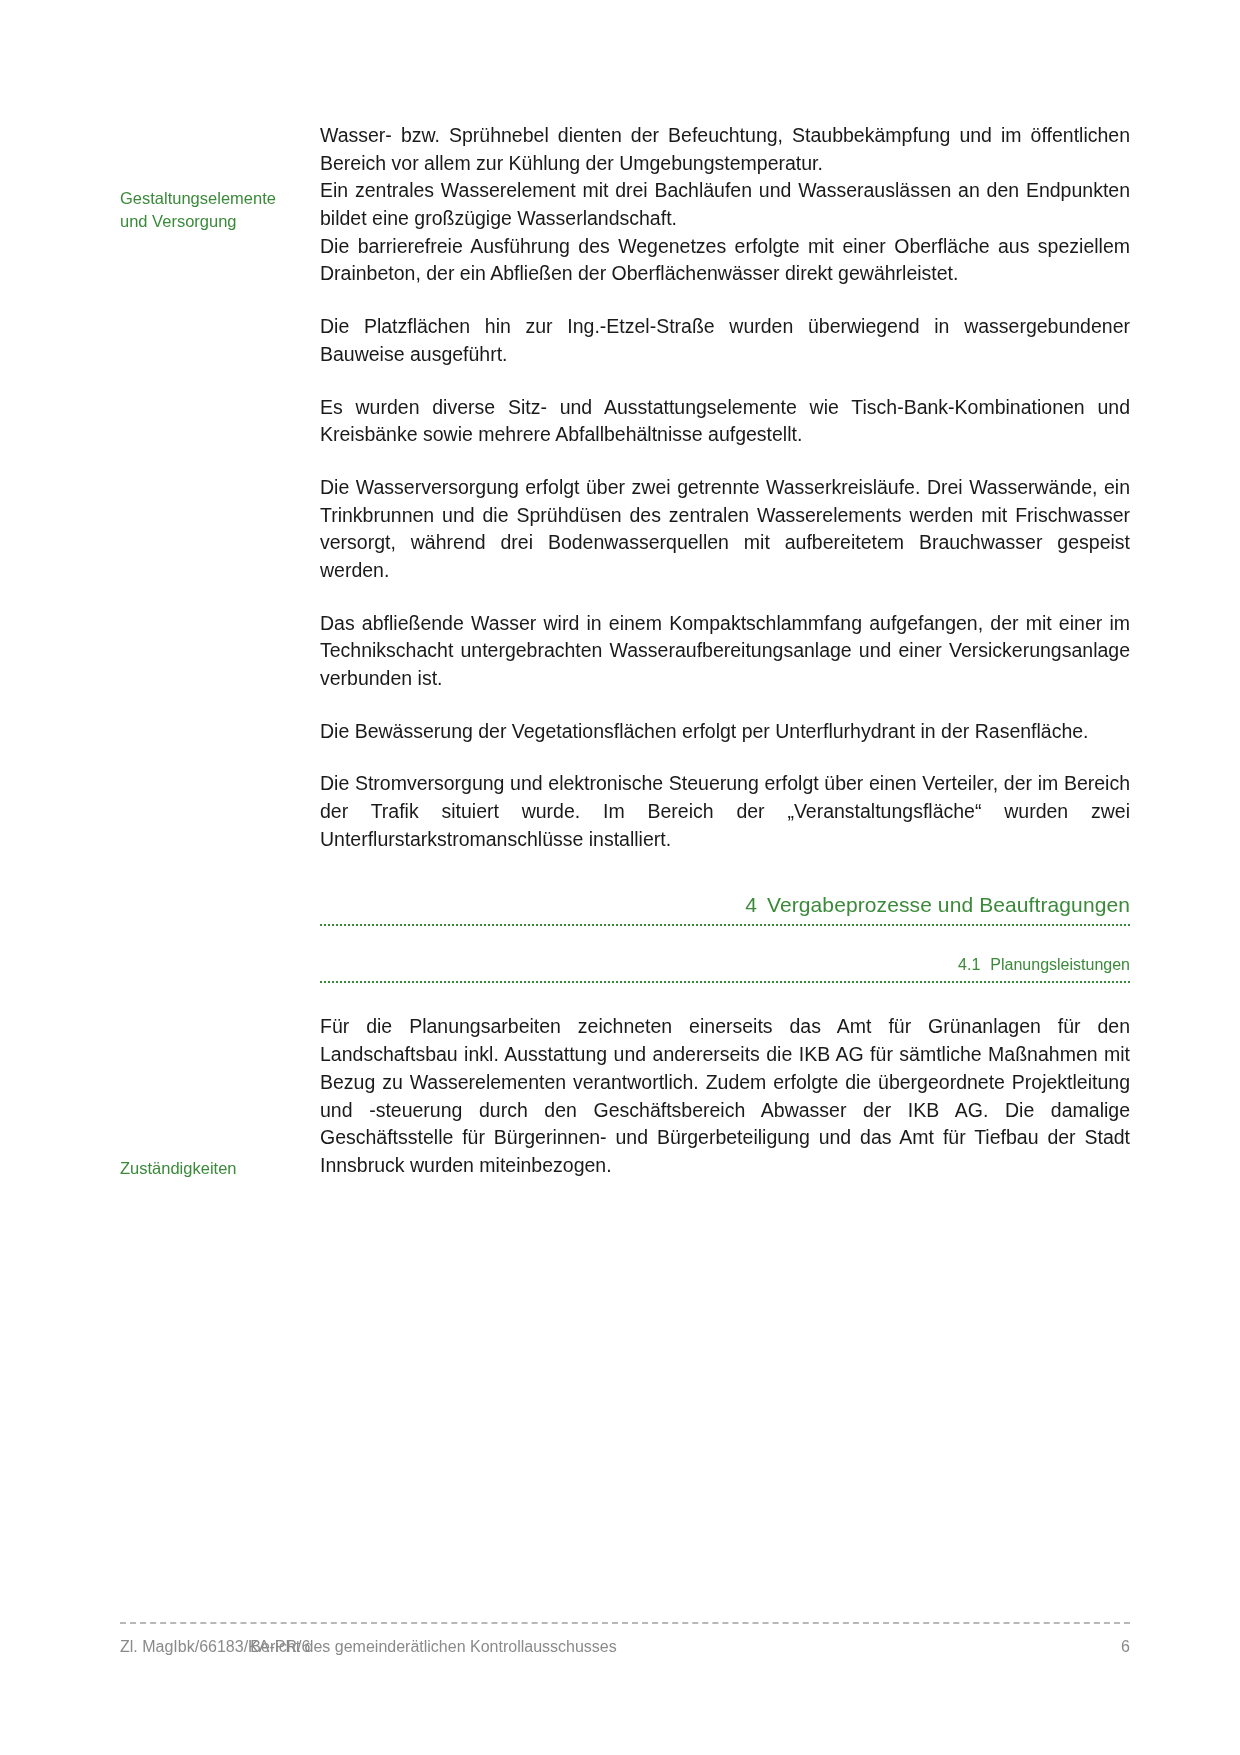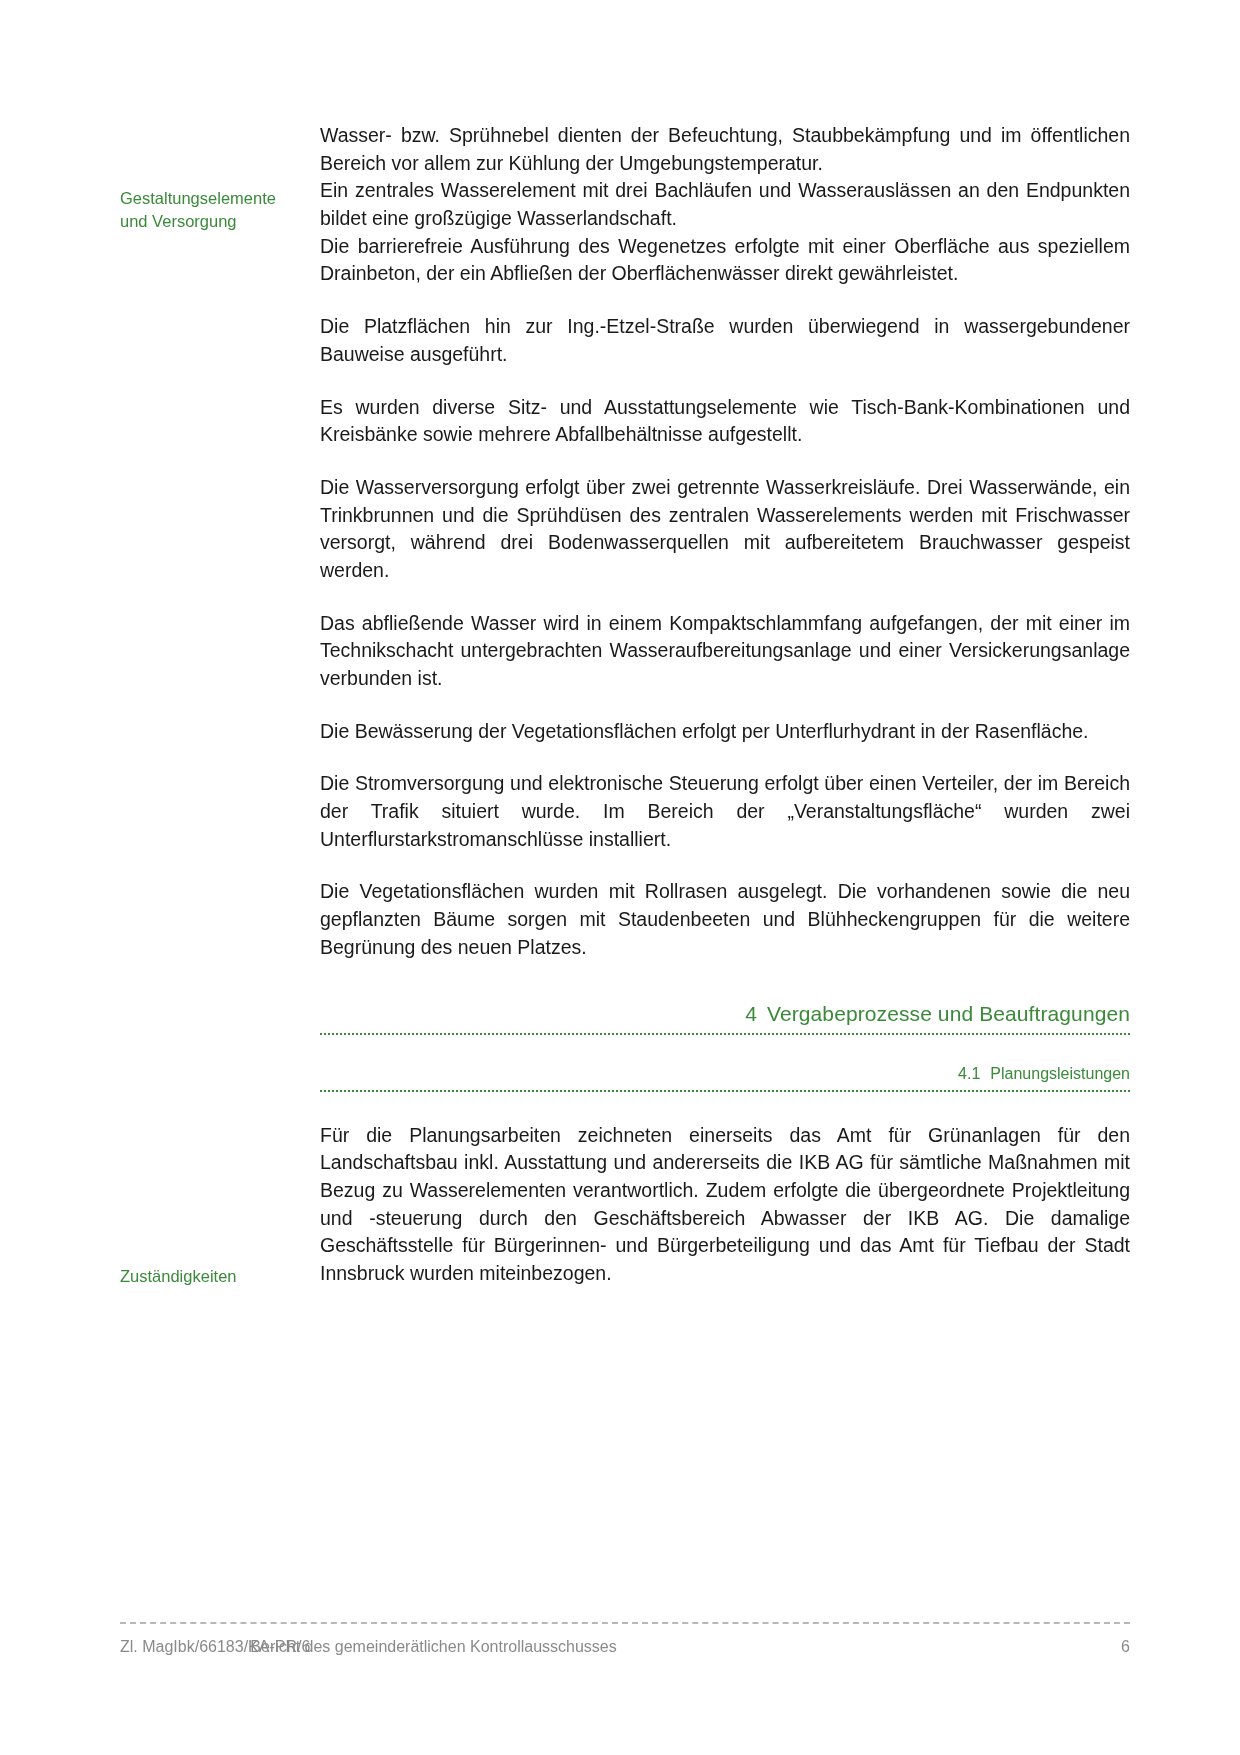--- a/index.html
+++ b/index.html
@@ -131,21 +131,20 @@
     <div class="row">
       <div class="margin-note"></div>
       <div class="body-col">
         <p class="para">Die barrierefreie Ausführung des Wegenetzes erfolgte mit einer Oberfläche aus speziellem Drainbeton, der ein Abfließen der Oberflächenwässer direkt gewährleistet.</p>
         <p class="para">Die Platzflächen hin zur Ing.-Etzel-Straße wurden überwiegend in wassergebundener Bauweise ausgeführt.</p>
         <p class="para">Es wurden diverse Sitz- und Ausstattungselemente wie Tisch-Bank-Kombinationen und Kreisbänke sowie mehrere Abfallbehältnisse aufgestellt.</p>
         <p class="para">Die Wasserversorgung erfolgt über zwei getrennte Wasserkreisläufe. Drei Wasserwände, ein Trinkbrunnen und die Sprühdüsen des zentralen Wasserelements werden mit Frischwasser versorgt, während drei Bodenwasserquellen mit aufbereitetem Brauchwasser gespeist werden.</p>
         <p class="para">Das abfließende Wasser wird in einem Kompaktschlammfang aufgefangen, der mit einer im Technikschacht untergebrachten Wasseraufbereitungsanlage und einer Versickerungsanlage verbunden ist.</p>
         <p class="para">Die Bewässerung der Vegetationsflächen erfolgt per Unterflurhydrant in der Rasenfläche.</p>
         <p class="para">Die Stromversorgung und elektronische Steuerung erfolgt über einen Verteiler, der im Bereich der Trafik situiert wurde. Im Bereich der „Veranstaltungsfläche“ wurden zwei Unterflurstarkstromanschlüsse installiert.</p>
-        <p class="para">Die Vegetationsflächen wurden mit Rollrasen ausgelegt. Die vorhandenen sowie die neu gepflanzten Bäume sorgen mit Staudenbeeten und Blühheckengruppen für die weitere Begrünung des neuen Platzes.</p>
       </div>
     </div>
 
     <div class="row heading-block">
       <div class="margin-note"></div>
       <div class="body-col">
         <div class="heading">
           <span class="num">4</span><span>Vergabeprozesse und Beauftragungen</span>
         </div>
         <div class="heading-rule"></div>

